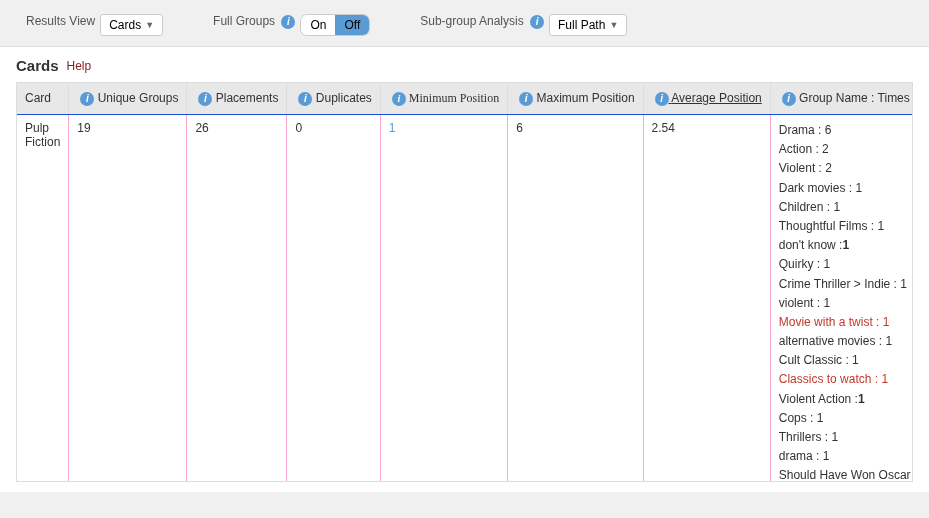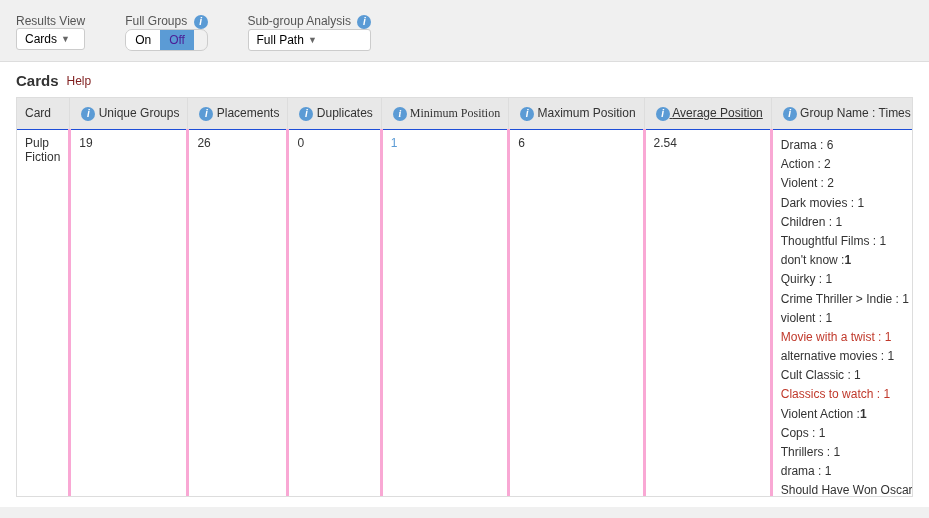--- a/index.html
+++ b/index.html
@@ -12,21 +12,23 @@
     .top-bar {
       background: #f0f0f0;
       padding: 14px 16px 10px 16px;
       display: flex;
       align-items: flex-start;
       gap: 40px;
       border-bottom: 1px solid #ddd;
     }
     .control-group {
       display: flex;
-      flex-direction: column;
+      flex-direction: row;
+      gap: 5px;
+      margin-left: 10px;
     }
     .control-label {
       font-size: 12px;
       color: #555;
     }
     .info-icon {
       display: inline-block;
       width: 14px;
       height: 14px;
       background: #5b9bd5;
@@ -64,21 +66,21 @@
     .toggle-btn {
       padding: 3px 9px;
       font-size: 12px;
       cursor: pointer;
       background: white;
       border: none;
       outline: none;
     }
     .toggle-btn.active {
       background: #5b9bd5;
-      color: #4c1d95;
+      color: #000000;
     }
     .main-content {
       background: white;
       padding: 10px 16px;
     }
     .section-header {
       display: flex;
       align-items: center;
       gap: 8px;
       margin-bottom: 8px;
@@ -118,21 +120,21 @@
       border-right: 1px solid #ddd;
       vertical-align: top;
       white-space: nowrap;
     }
     thead th:last-child {
       border-right: none;
     }
     tbody td {
       padding: 6px 8px;
       border-bottom: 1px solid #eee;
-      border-right: 3px solid #f9a8d4;
+      border-right: 1px solid #f9a8d4;
       vertical-align: top;
       font-size: 12px;
     }
     tbody td:last-child {
       border-right: none;
     }
     .col-card { width: 160px; }
     .col-unique { width: 100px; }
     .col-placements { width: 90px; }
     .col-duplicates { width: 90px; }

